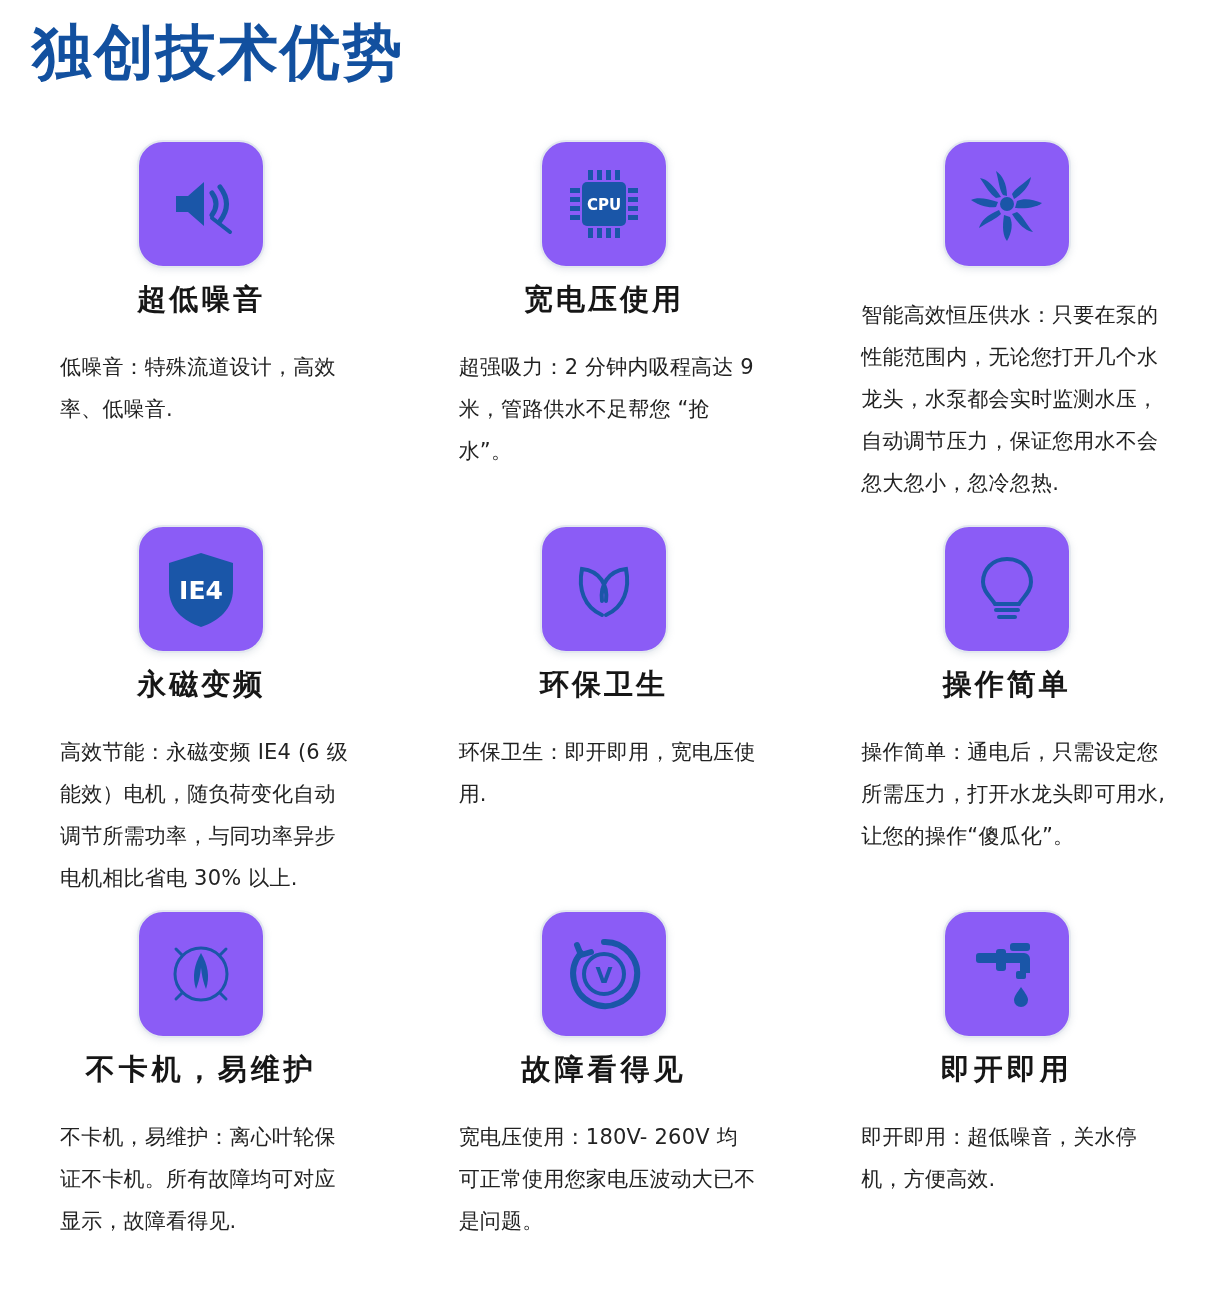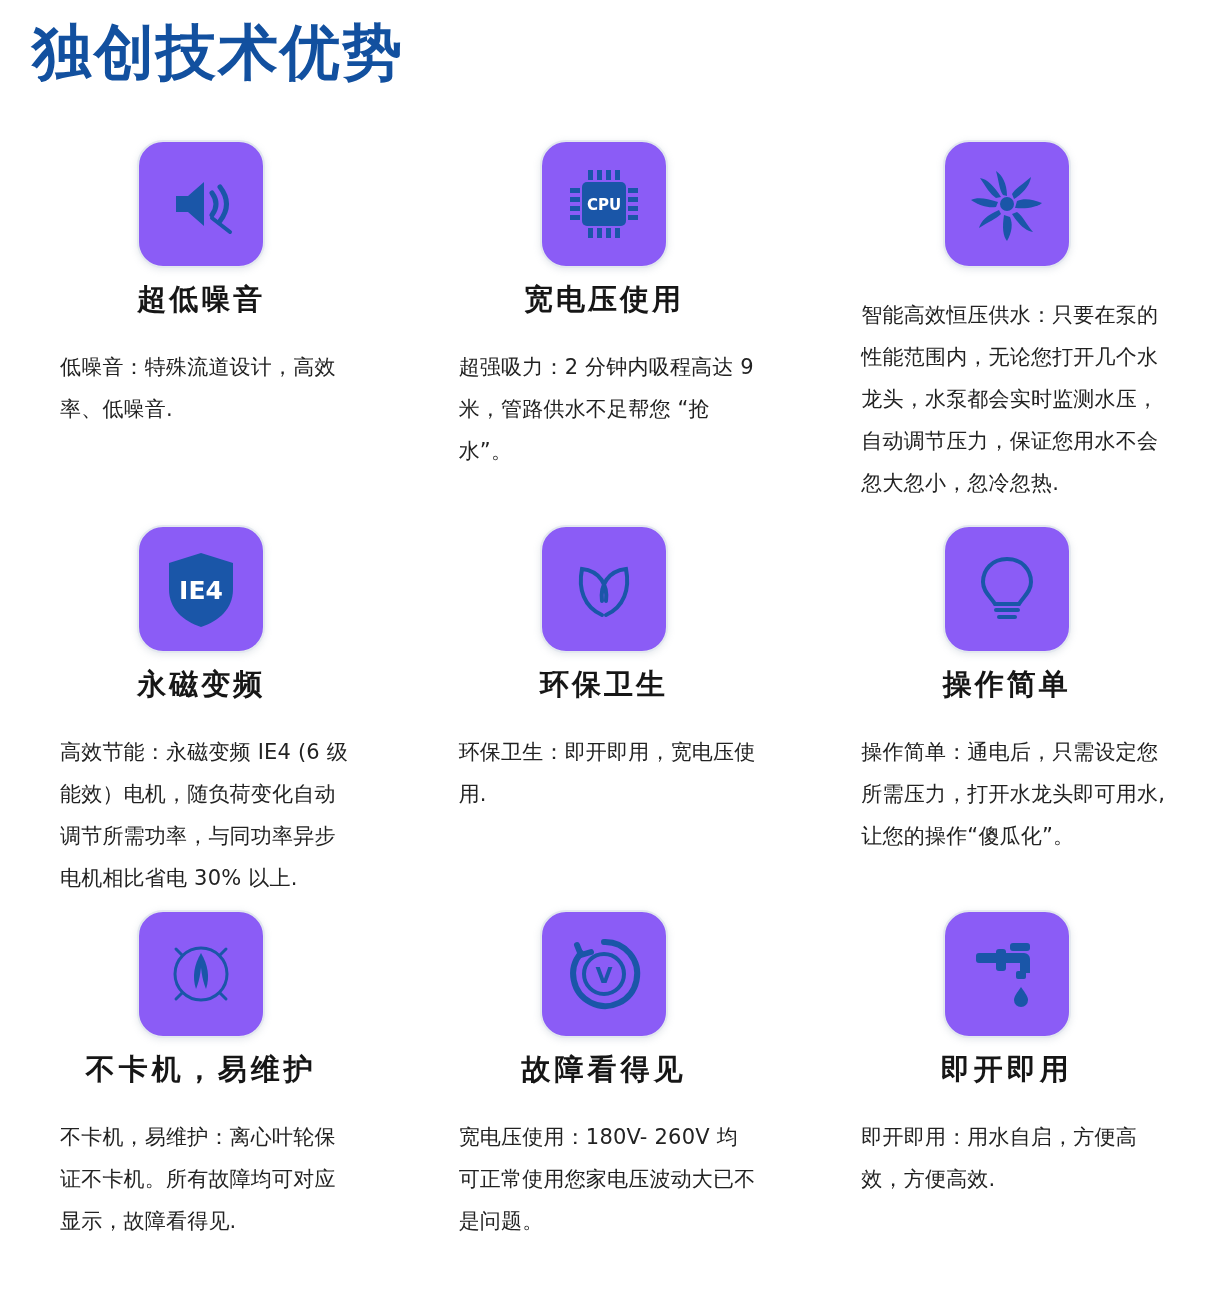--- a/index.html
+++ b/index.html
@@ -244,17 +244,17 @@
             <rect x="10" y="18" width="24" height="10" rx="3"></rect>
             <rect x="30" y="14" width="10" height="22" rx="3"></rect>
             <path d="M38 18 h20 a6 6 0 0 1 6 6 v14 h-10 V28 H38 Z"></path>
             <rect x="44" y="8" width="20" height="8" rx="3"></rect>
             <rect x="50" y="36" width="10" height="8" rx="2"></rect>
             <path d="M55 52 c5 7 7 10 7 13 a7 7 0 0 1 -14 0 c0 -3 2 -6 7 -13 Z"></path>
           </g>
         </svg>
       </div>
       <div class="cell-title">即开即用</div>
-      <div class="cell-desc">即开即用：用水自启，方便高效，方便高效.</div>
+      <div class="cell-desc">即开即用：超低噪音，关水停机，方便高效.</div>
     </div>
 
   </div>
 </div>
 
 </body></html>

